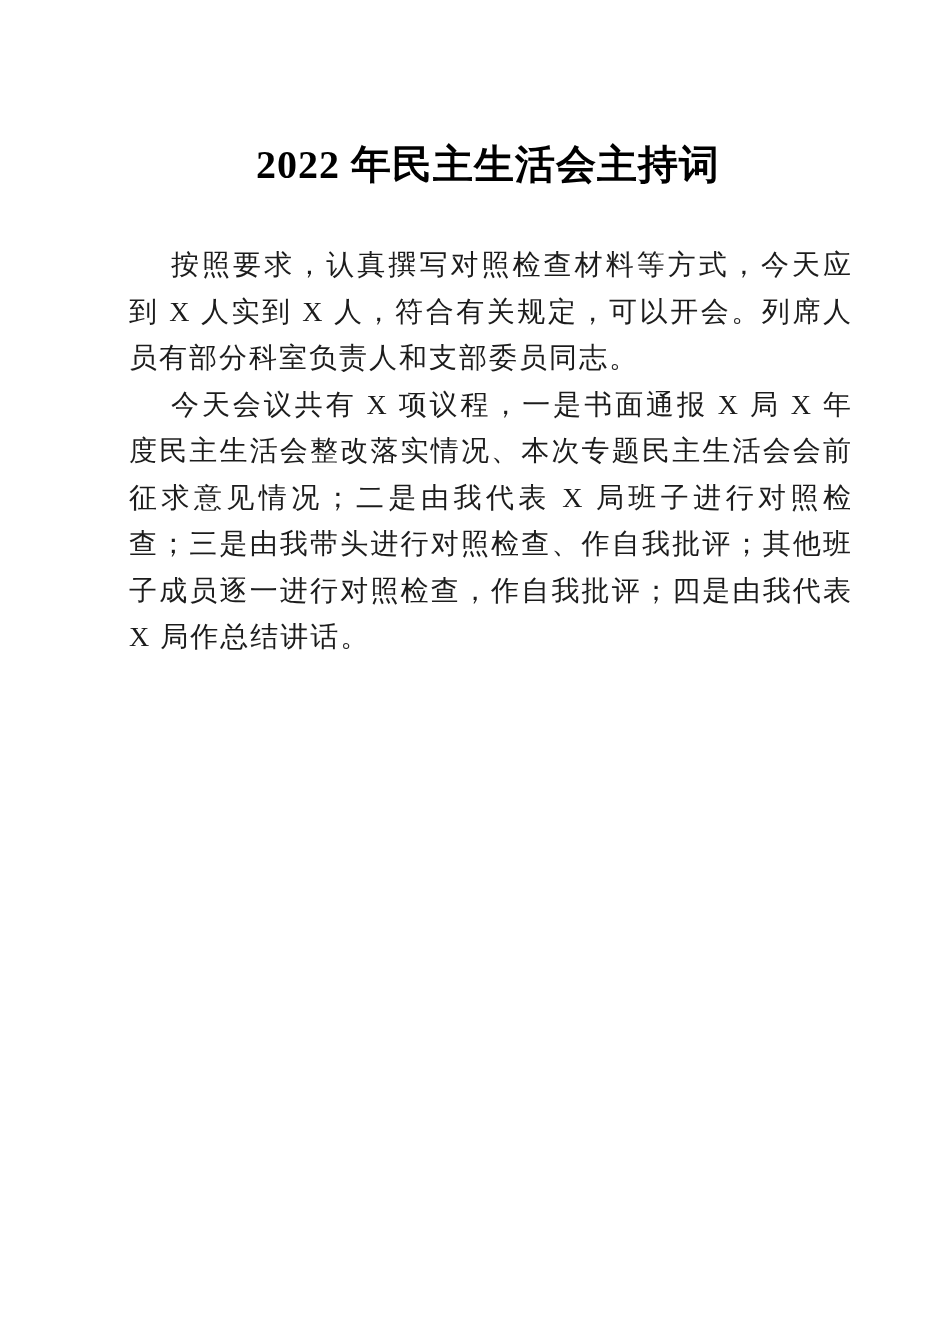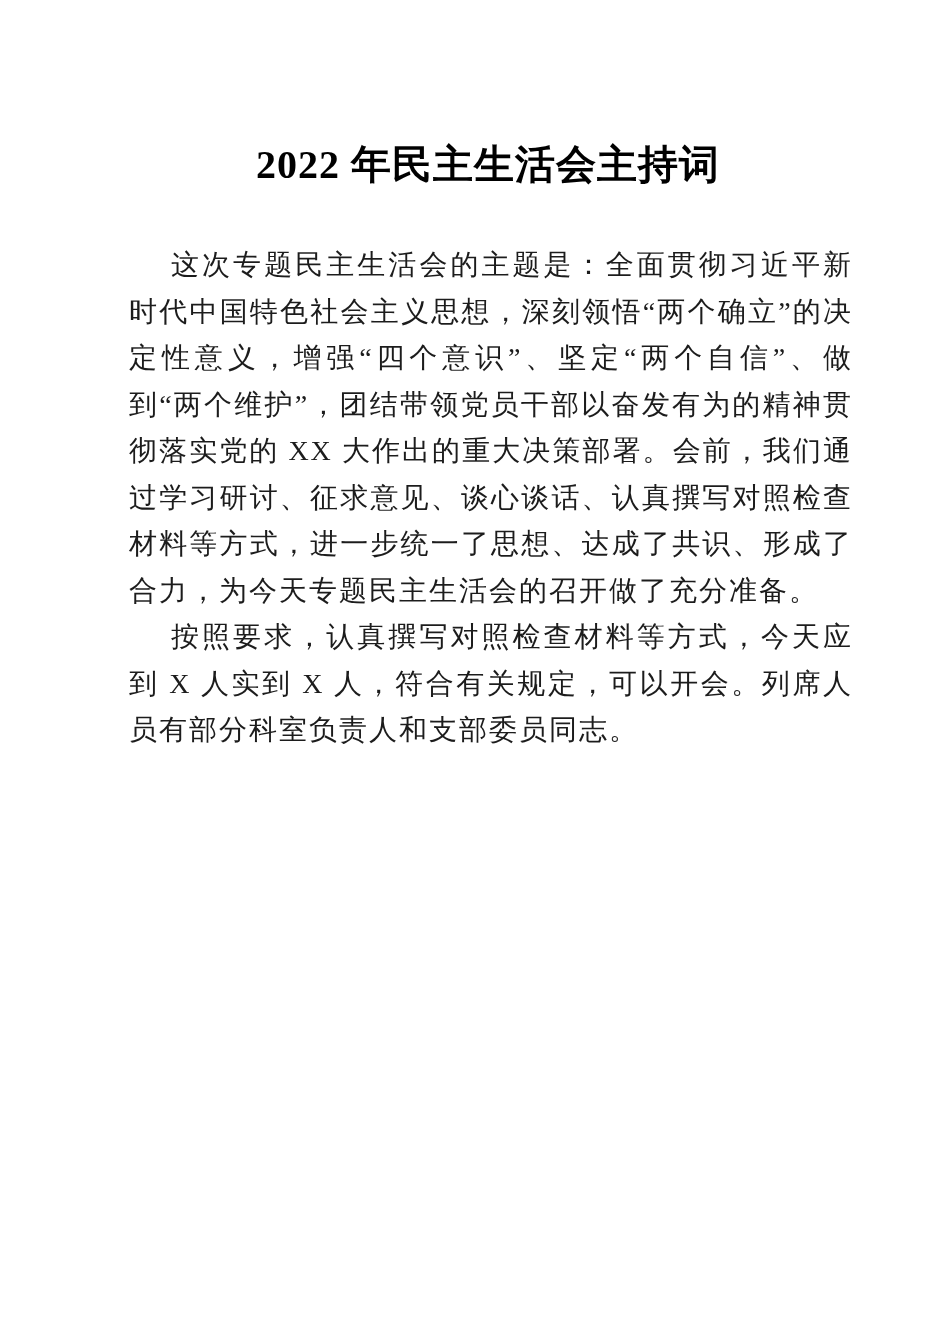--- a/index.html
+++ b/index.html
@@ -46,17 +46,17 @@
   }
 </style>
 </head>
 <body>
 
 <div class="page">
 
   <h1 class="doc-title">2022 年民主生活会主持词</h1>
 
   <div class="doc-body">
-    <p class="indent">这次专题民主生活会的主题是：全面贯彻习近平新时代中国特色社会主义思想，深刻领悟“两个确立”的决定性意义，增强“四个意识”、坚定“两个自信”、做到“两个维护”，团结带领党员干部以奋发有为的精神贯彻落实党的 XX 大作出的重大决策部署。会前，我们通过学习研讨、征求意见、谈心谈话、认真撰写对照检查材料等方式，进一步统一了思想、达成了共识、形成了合力，为今天专题民主生活会的召开做了充分准备。</p>
     <p class="indent">按照要求，认真撰写对照检查材料等方式，今天应到 X 人实到 X 人，符合有关规定，可以开会。列席人员有部分科室负责人和支部委员同志。</p>
+    <p class="indent">今天会议共有 X 项议程，一是书面通报 X 局 X 年度民主生活会整改落实情况、本次专题民主生活会会前征求意见情况；二是由我代表 X 局班子进行对照检查；三是由我带头进行对照检查、作自我批评；其他班子成员逐一进行对照检查，作自我批评；四是由我代表 X 局作总结讲话。</p>
   </div>
 
 </div>
 
 </body></html>

